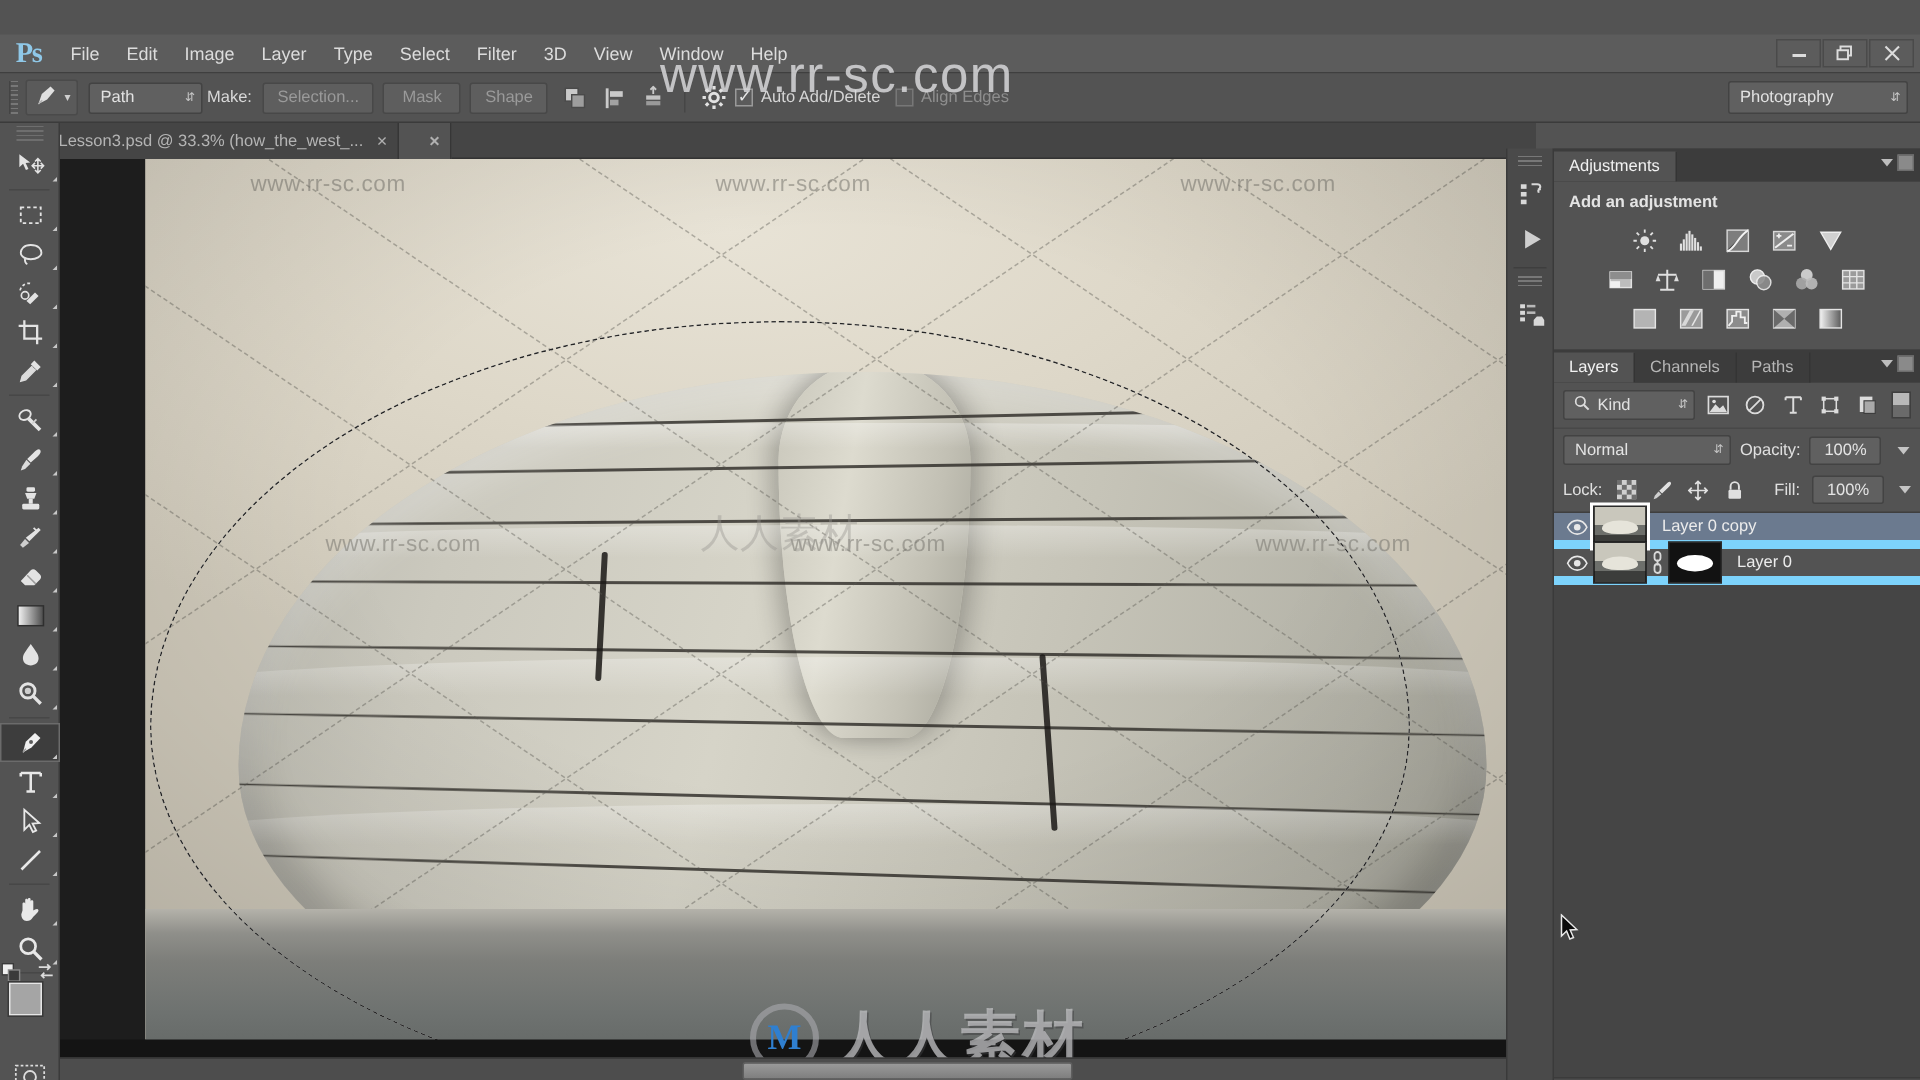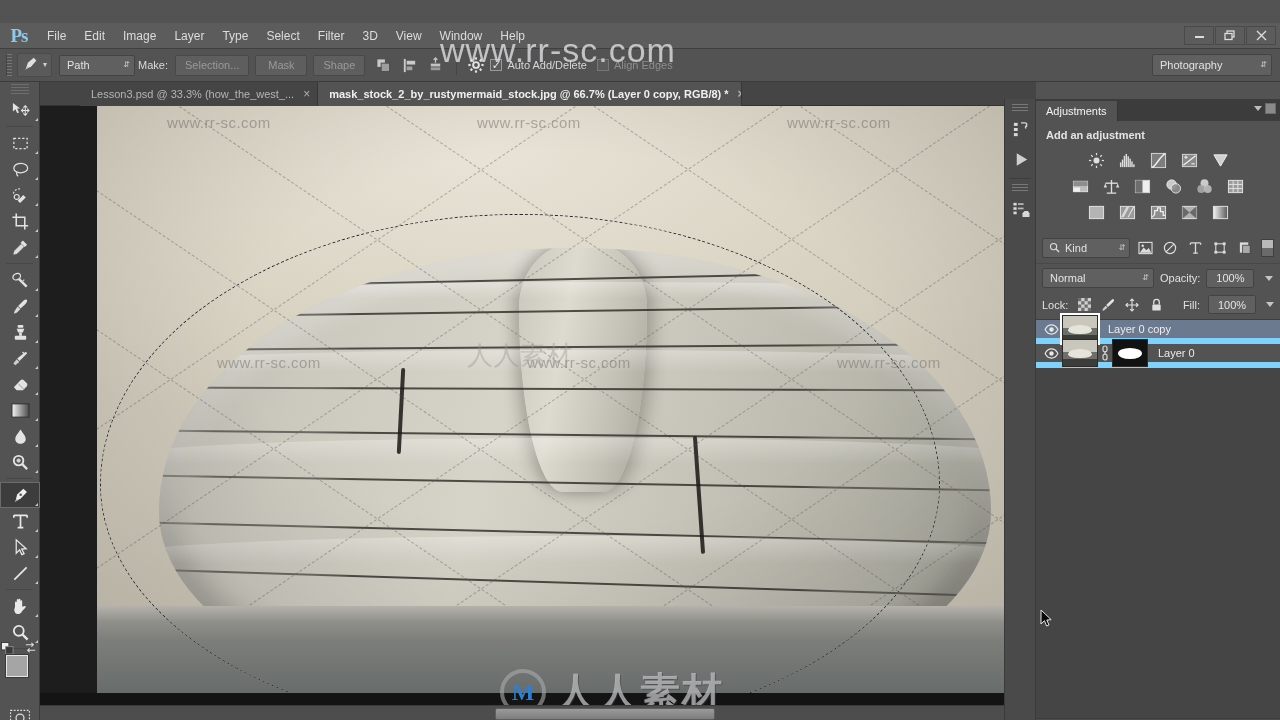--- a/index.html
+++ b/index.html
@@ -81,24 +81,23 @@
   }
   .chk.off { color: transparent; border-color: #777; }
   .opt-check { display: flex; align-items: center; margin-right: 10px; font-size: 11px; color: #d6d6d6; }
   .opt-check.dim { color: #8e8e8e; }
   .workspace-select {
     position: absolute; right: 8px; top: 5px; width: 120px; height: 22px;
   }
 
   
   .tabbar {
-    position: absolute; left: 40px; top: 59px; width: 996px; height: 24px;
+    position: absolute; left: 28px; top: 59px; width: 996px; height: 24px;
     background: #454545; display: flex; align-items: stretch;
     border-bottom: 1px solid #333;
-    padding-left: 40px;
   }
   .doctab {
     display: flex; align-items: center; height: 24px;
     padding: 0 7px 0 11px; font-size: 11px; color: #b4b4b4;
     background: #454545; border-right: 1px solid #363636;
     max-width: 420px; white-space: nowrap; overflow: hidden;
   }
   .doctab.active { background: #535353; color: #f0f0f0; font-weight: bold; }
   .doctab .tabclose { margin-left: 9px; color: #b0b0b0; font-size: 12px; line-height: 1; }
 
@@ -504,21 +503,20 @@
   </div>
 
   <div class="topwm">www.rr-sc.com</div>
 
   <div class="tabbar">
     <div class="doctab" style="max-width:242px;">
       <span>Lesson3.psd @ 33.3% (how_the_west_...</span>
       <span class="tabclose">×</span>
     </div>
     <div class="doctab active" style="max-width:424px;">
-      <span>mask_stock_2_by_rustymermaid_stock.jpg @ 66.7% (Layer 0 copy, RGB/8) *</span>
       <span class="tabclose">×</span>
     </div>
   </div>
 
   <div class="toolbar">
     <div class="tool-grip"></div>
 
     <div class="tool">
       <svg width="19" height="19" viewBox="0 0 20 20">
         <path d="M2 2 L2 11 L4.6 8.6 L6.6 13 L8.4 12.2 L6.4 8 L9.6 7.8 Z" fill="#e3e3e3"></path>
@@ -957,20 +955,29 @@
                   <stop offset="0" stop-color="#f2f2f2"></stop>
                   <stop offset="1" stop-color="#5a5a5a"></stop>
                 </linearGradient>
               </defs>
             <rect x="1.5" y="2.5" width="15" height="13" fill="url(#gm1)" stroke="#e4e4e4"></rect>
           </svg>
         </div>
       </div>
     </div>
 
+    <div class="panel-tabs">
+      <div class="ptab active">Layers</div>
+      <div class="ptab">Channels</div>
+      <div class="ptab">Paths</div>
+      <div class="panel-menu">
+        <span class="pm-tri"></span>
+        <span class="pm-box"></span>
+      </div>
+    </div>
 
     <div class="layers-panel">
 
       <div class="lp-filter">
         <div class="kind-select">
           <span>
             <svg width="11" height="11" viewBox="0 0 12 12">
               <circle cx="5" cy="5" r="3.4" fill="none" stroke="#dcdcdc" stroke-width="1.2"></circle>
               <path d="M7.6 7.6 L11 11" stroke="#dcdcdc" stroke-width="1.5"></path>
             </svg>

